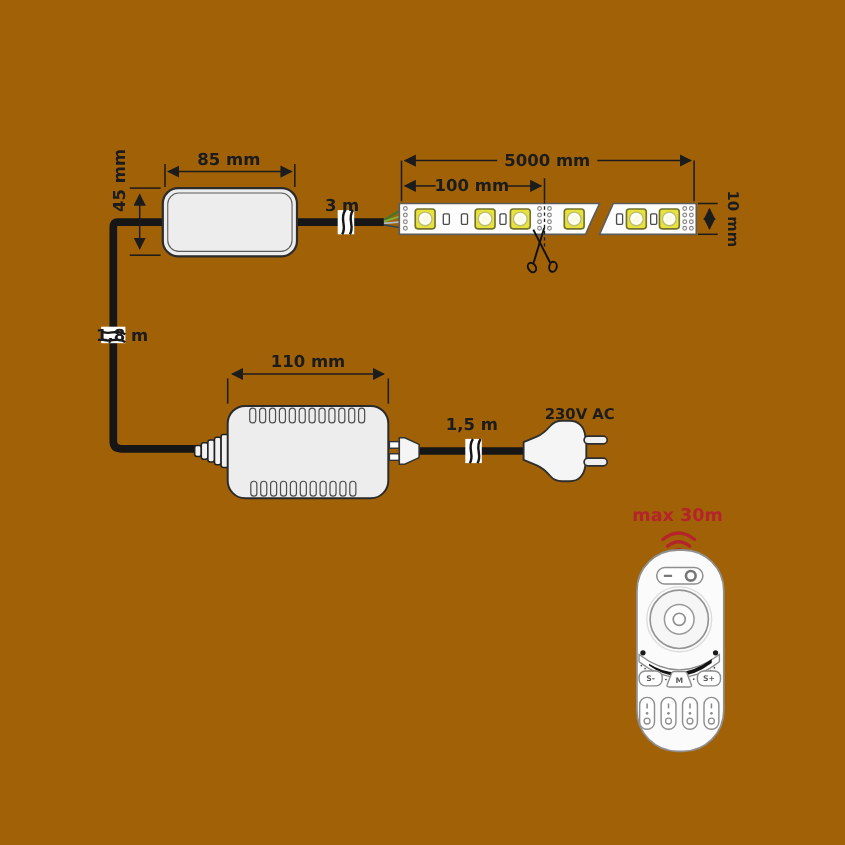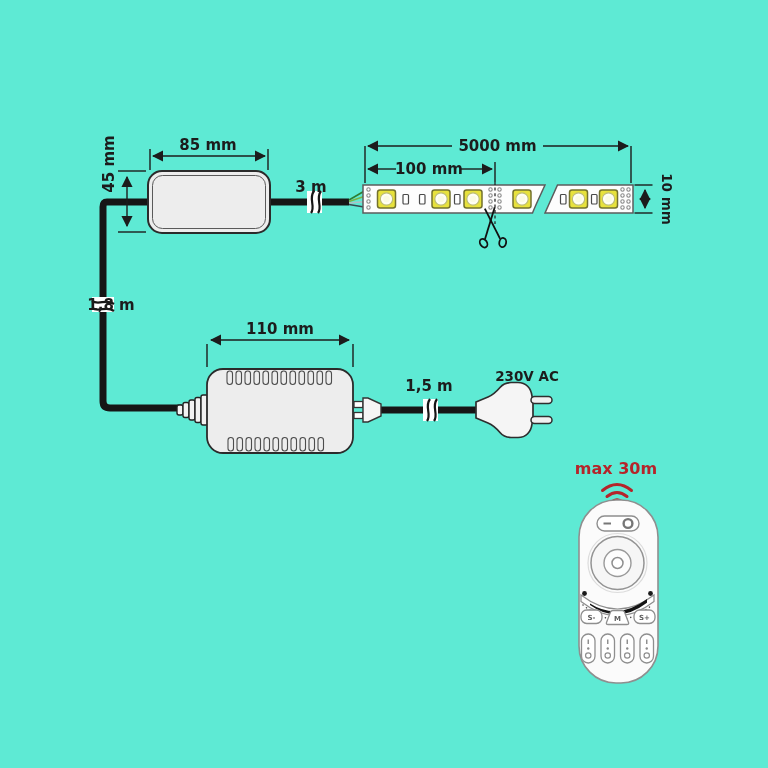--- a/index.html
+++ b/index.html
@@ -1,16 +1,16 @@
 <!DOCTYPE html>
 <html><head>
 <meta charset="utf-8">
 <style>
   html,body { margin:0; padding:0; background:#ffffff; }
-  .stage { position:relative; width:768px; height:768px; background:#5eead4; overflow:hidden; }
+  .stage { position:relative; width:768px; height:768px; background:#a16207; overflow:hidden; }
   svg { display:block; }
   text { font-family:"DejaVu Sans", sans-serif; }
   .dim   { font-size:15px; font-weight:700; fill:#1c1c1c; text-anchor:middle; }
   .dim13 { font-size:13.5px; font-weight:700; fill:#1c1c1c; text-anchor:middle; }
   .red16 { font-size:16px; font-weight:700; fill:#b5242a; text-anchor:middle; }
   .btn   { font-size:7px;  font-weight:700; fill:#5c5c5c; text-anchor:middle; }
   .cable { stroke:#161616; stroke-width:7; fill:none; }
   .thin  { stroke:#1c1c1c; stroke-width:1.4; fill:none; }
   .devfill { fill:#ededed; stroke:#2b2b2b; }
   .rem   { stroke:#8f8f8f; fill:#ffffff; }

